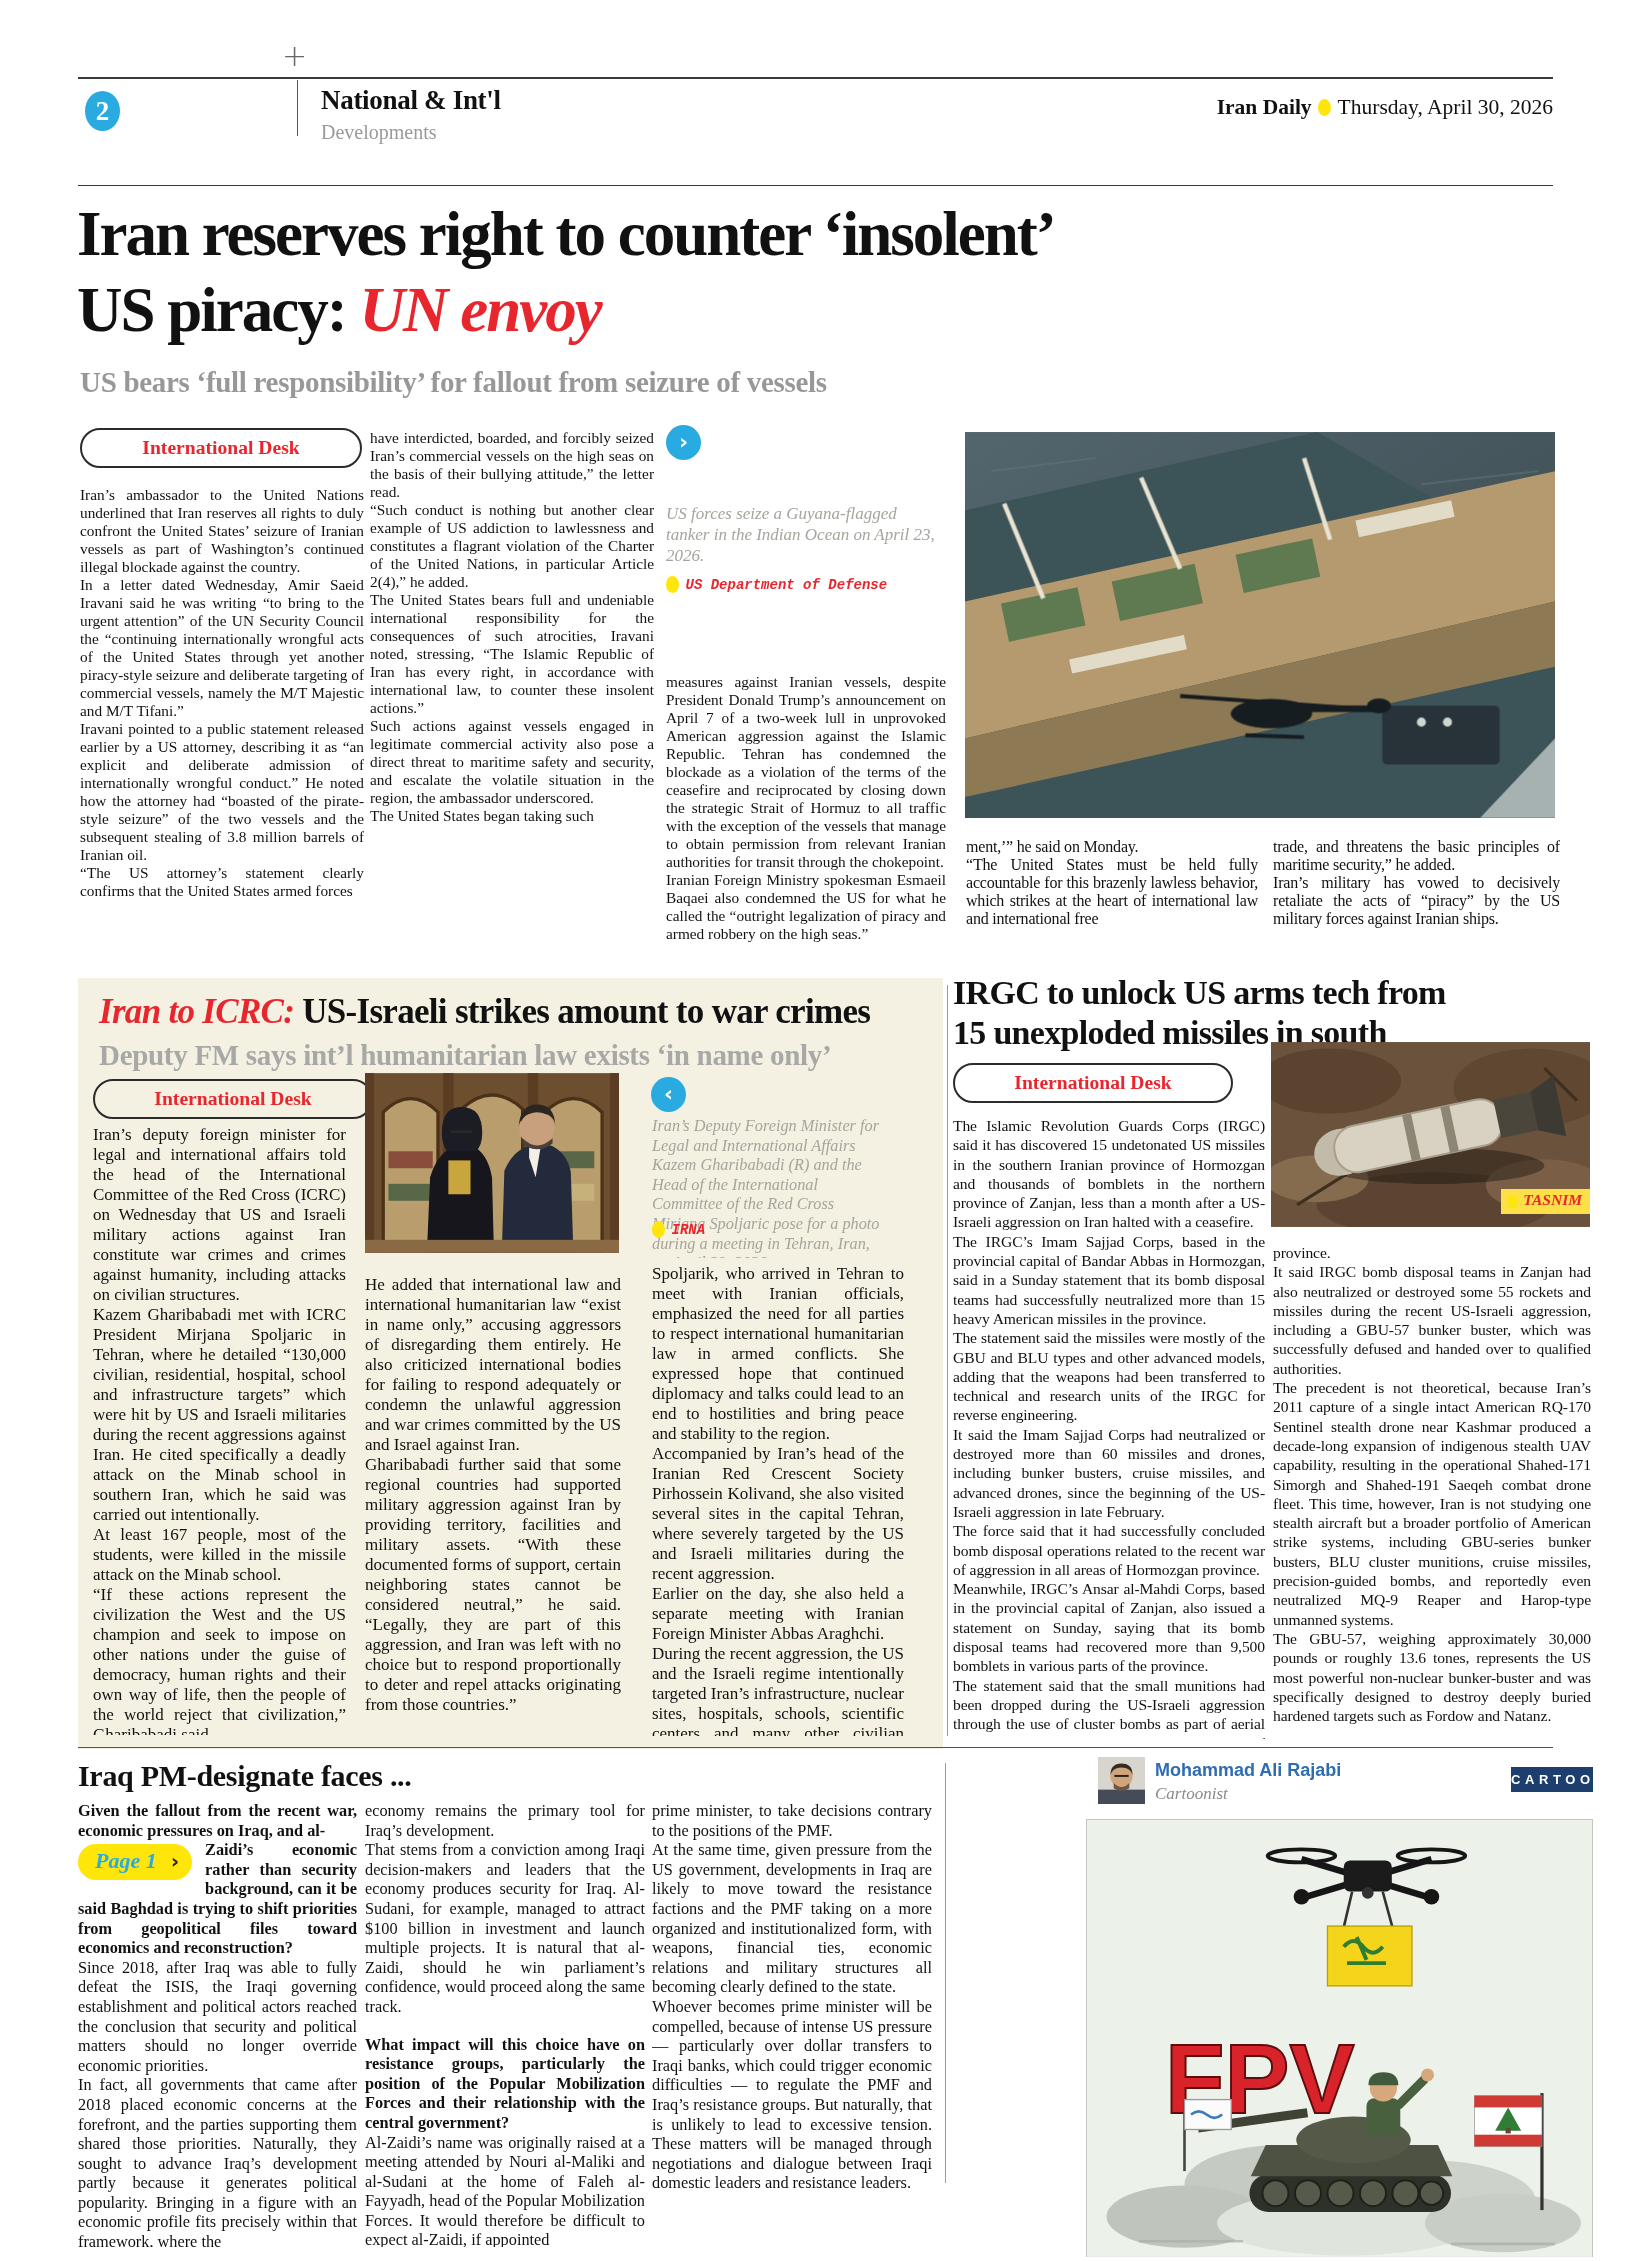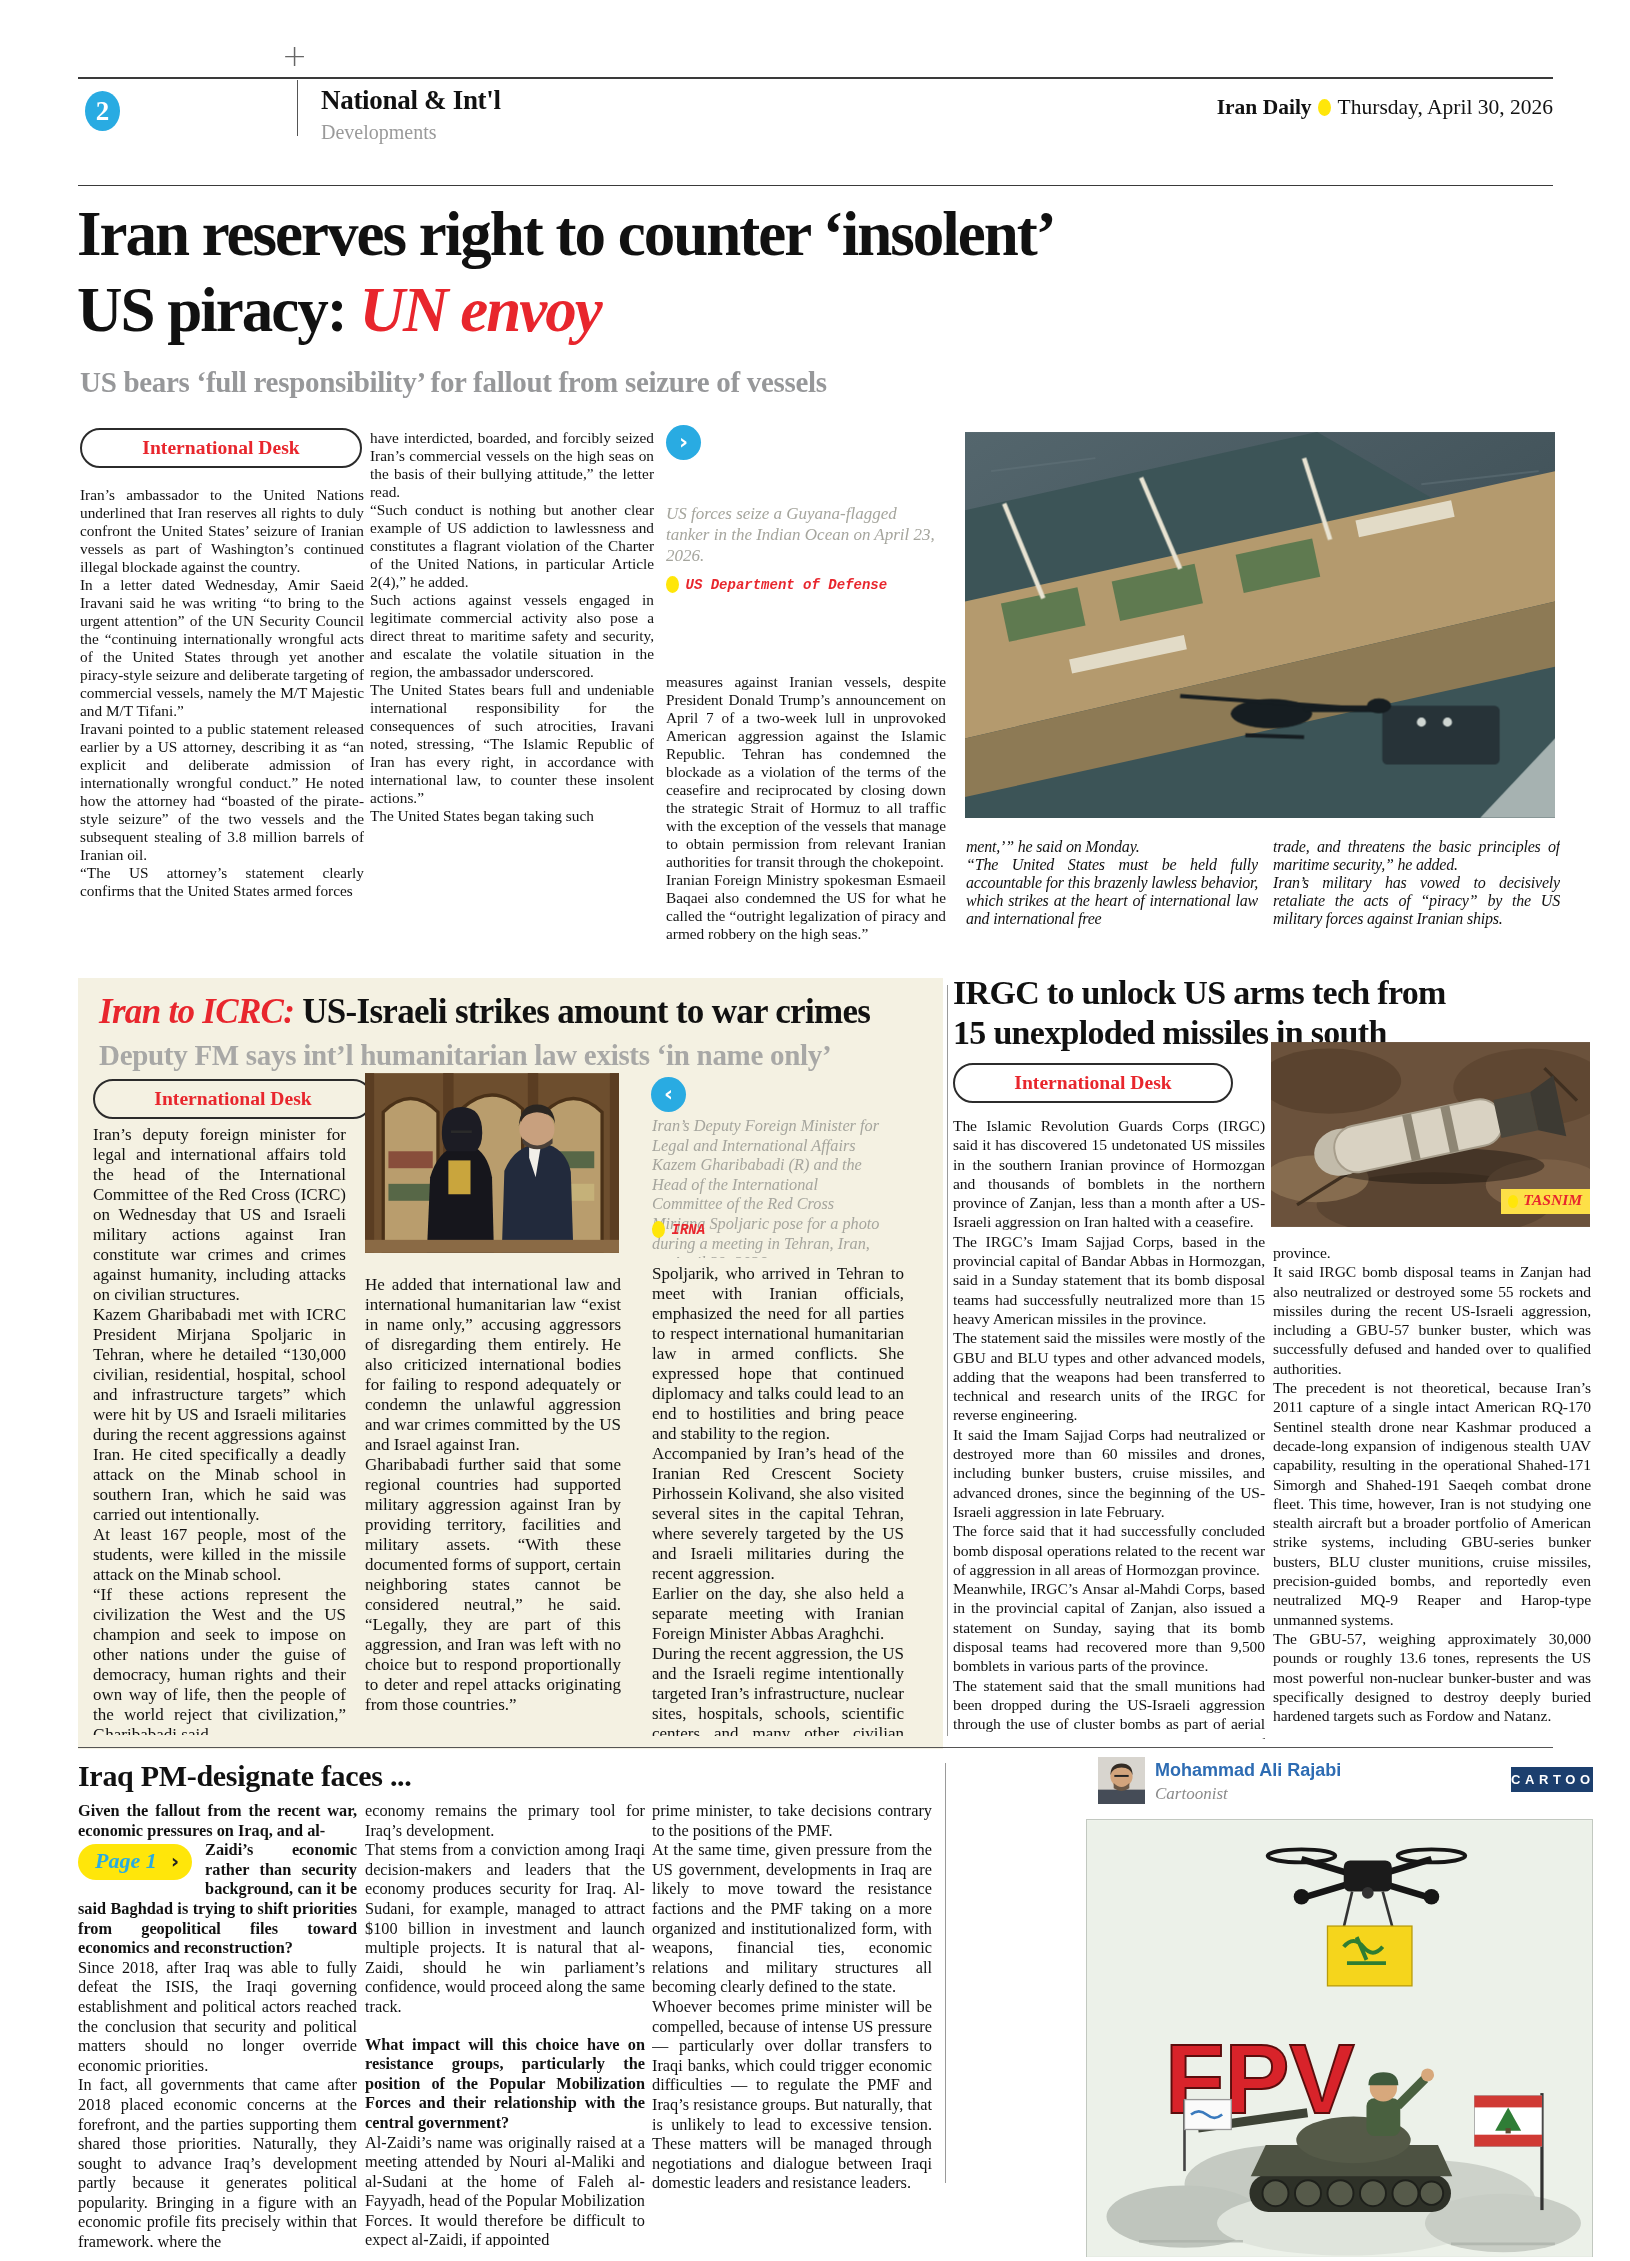--- a/index.html
+++ b/index.html
@@ -22,21 +22,21 @@
   .red-it{color:#e8262d;font-style:italic;margin-top:28px;}
   .mainsub{font-size:29px;font-weight:bold;color:#97989a;letter-spacing:-0.3px;}
   
   .pill{border:2px solid #2b2b2b;border-radius:26px;text-align:center;color:#e8262d;
         font-weight:bold;font-size:19.6px;padding:7.2px 0;background:#fff;box-sizing:border-box;}
   .pill.cream{background:transparent;}
   
   .bt{ text-align:justify;overflow:hidden;}
   .bt .para{margin:0;}
   .a1 .bt{font-size:15.3px;line-height:18px;}
-  .a1b .bt{font-size:16px;line-height:18px;letter-spacing:-0.2px;font-style:italic;}
+  .a1b .bt{font-size:16px;line-height:18px;letter-spacing:-0.2px;}
   .a2 .bt{font-size:17px;line-height:20px;}
   .a3 .bt{font-size:15.6px;line-height:19.3px;letter-spacing:-0.1px;}
   .a4 .bt{font-size:16.3px;line-height:19.6px;}
   .bt .para{margin:0;}
   
   .caption{font-style:italic;color:#a5a59d;overflow:hidden;}
   .a1 .caption{font-size:17px;line-height:21px;}
   .a2 .caption{font-size:16.3px;line-height:19.6px;}
   .credit{font-style:italic;font-weight:bold;color:#e8262d;}
   .credit .ydot{margin:0 6.5px 3.9px 0;}
@@ -90,22 +90,22 @@
     <div class="abs pill" style="left:80px;top:428px;width:282px;">International Desk</div>
     <div class="abs bt" style="left:80px;top:486px;width:284px;height:436px;">
         <div class="para">Iran’s ambassador to the United Nations underlined that Iran reserves all rights to duly confront the United States’ seizure of Iranian vessels as part of Washington’s continued illegal blockade against the country.</div>
         <div class="para">In a letter dated Wednesday, Amir Saeid Iravani said he was writing “to bring to the urgent attention” of the UN Security Council the “continuing internationally wrongful acts of the United States through yet another piracy-style seizure and deliberate targeting of commercial vessels, namely the M/T Majestic and M/T Tifani.”</div>
         <div class="para">Iravani pointed to a public statement released earlier by a US attorney, describing it as “an explicit and deliberate admission of internationally wrongful conduct.” He noted how the attorney had “boasted of the pirate-style seizure” of the two vessels and the subsequent stealing of 3.8 million barrels of Iranian oil.</div>
         <div class="para">“The US attorney’s statement clearly confirms that the United States armed forces</div>
       </div>
     <div class="abs bt" style="left:370px;top:429px;width:284px;height:516px;">
         <div class="para">have interdicted, boarded, and forcibly seized Iran’s commercial vessels on the high seas on the basis of their bullying attitude,” the letter read.</div>
         <div class="para">“Such conduct is nothing but another clear example of US addiction to lawlessness and constitutes a flagrant violation of the Charter of the United Nations, in particular Article 2(4),” he added.</div>
+        <div class="para">The United States bears full and undeniable international responsibility for the consequences of such atrocities, Iravani noted, stressing, “The Islamic Republic of Iran has every right, in accordance with international law, to counter these insolent actions.”</div>
         <div class="para">Such actions against vessels engaged in legitimate commercial activity also pose a direct threat to maritime safety and security, and escalate the volatile situation in the region, the ambassador underscored.</div>
-        <div class="para">The United States bears full and undeniable international responsibility for the consequences of such atrocities, Iravani noted, stressing, “The Islamic Republic of Iran has every right, in accordance with international law, to counter these insolent actions.”</div>
         <div class="para">The United States began taking such</div>
       </div>
 
     <div class="abs arrow-circle" style="left:666px;top:425px;">›</div>
     <div class="abs caption" style="left:666px;top:503px;width:276px;height:67px;">US forces seize a Guyana-flagged tanker in the Indian Ocean on April 23, 2026.</div>
     <div class="abs credit" style="left:666px;top:576px;">
       <span class="ydot"></span><span class="ct">US Department of Defense</span>
     </div>
     <div class="abs bt" style="left:666px;top:673px;width:280px;height:270px;">
         <div class="para">measures against Iranian vessels, despite President Donald Trump’s announcement on April 7 of a two-week lull in unprovoked American aggression against the Islamic Republic. Tehran has condemned the blockade as a violation of the terms of the ceasefire and reciprocated by closing down the strategic Strait of Hormuz to all traffic with the exception of the vessels that manage to obtain permission from relevant Iranian authorities for transit through the chokepoint.</div>

